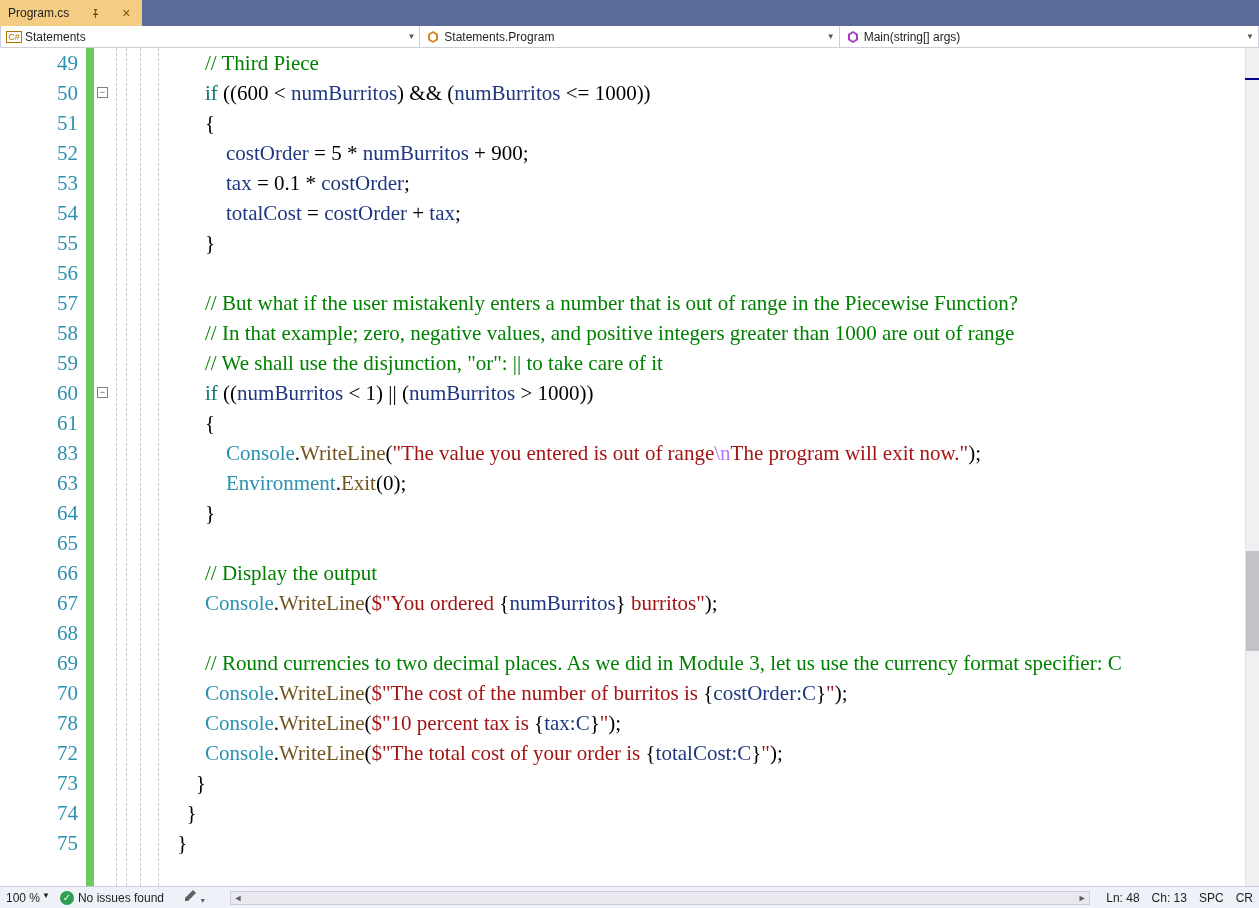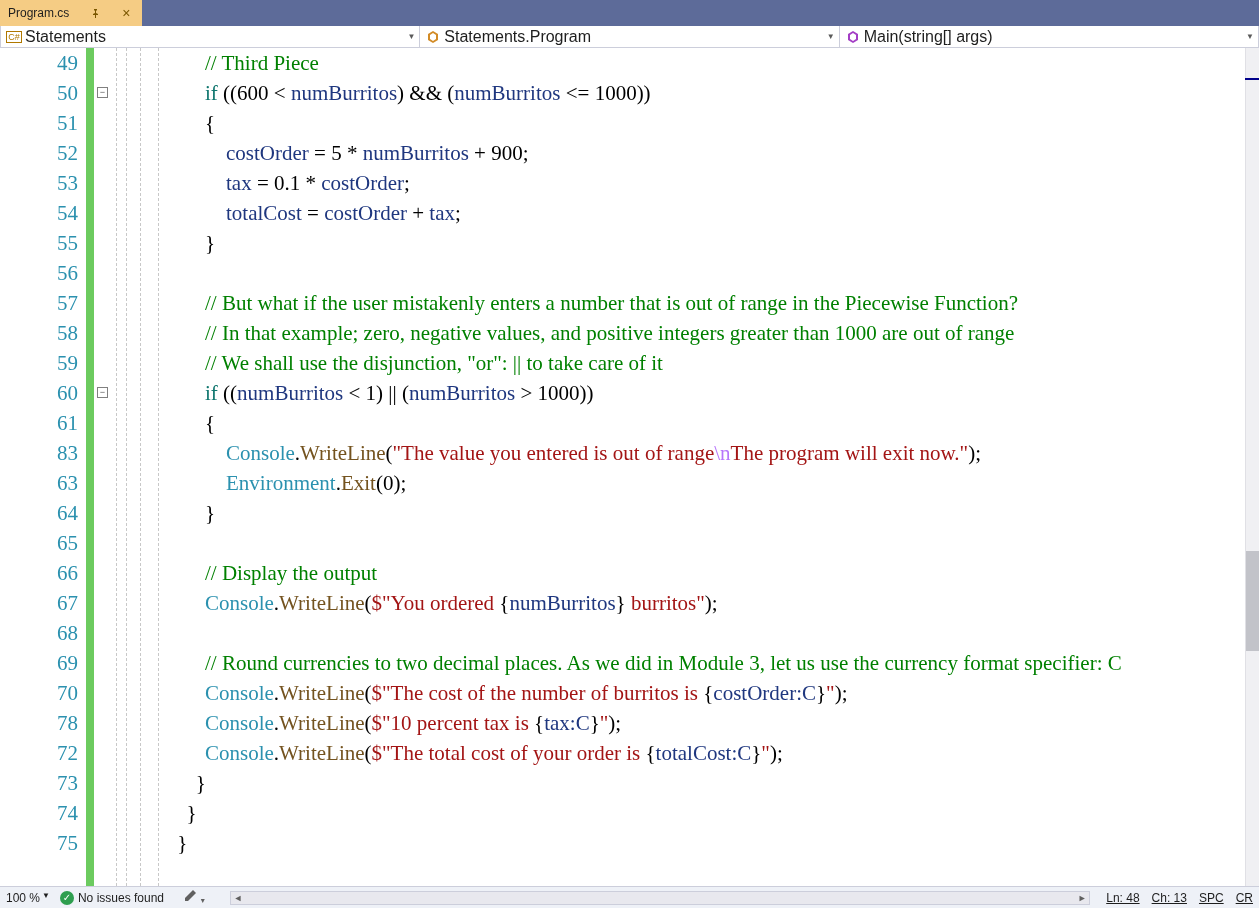--- a/index.html
+++ b/index.html
@@ -9,21 +9,21 @@
 .tab-bar { height: 26px; background: #5d6b99; display: flex; align-items: flex-end; }
 .tab { height: 26px; background: #f5cc84; display: flex; align-items: center; padding: 0 8px; gap: 22px; font-size: 12px; color: #1e1e1e; }
 .tab .pin { width: 9px; height: 9px; display: inline-flex; align-items: center; justify-content: center; }
 .tab .close { width: 12px; height: 12px; font-size: 14px; line-height: 12px; cursor: pointer; color: #7a5600; }
 
 
 .nav-bar { height: 22px; background: #fff; border: 1px solid #cccedb; border-top: none; display: flex; }
 .nav-seg { flex: 1; display: flex; align-items: center; border-right: 1px solid #cccedb; padding: 0 6px; gap: 4px; position: relative; }
 .nav-seg:last-child { border-right: none; }
 .nav-seg .icon { width: 14px; height: 14px; display: inline-flex; align-items: center; justify-content: center; font-size: 11px; }
-.nav-seg .lbl { font-size: 16px; color: #1e1e1e; }
+.nav-seg .lbl { font-size: 12px; color: #1e1e1e; }
 .nav-seg .dd { position: absolute; right: 4px; color: #5a5a5a; font-size: 8px; }
 
 
 .code-area { position: absolute; top: 48px; left: 0; right: 0; bottom: 22px; display: flex; background: #fff; }
 .gutter { width: 86px; background: #fff; text-align: right; padding-right: 8px; }
 .gutter .ln { height: 30px; line-height: 30px; color: #2b91af; font-family: "Times New Roman", Georgia, serif; font-size: 21px; }
 .mod-bar { width: 8px; background: #6ccb5f; }
 .fold-col { width: 20px; position: relative; background: #fff; }
 .fold-mark { position: absolute; left: 3px; width: 11px; height: 11px; border: 1px solid #808080; background: #fff; font-size: 9px; line-height: 9px; text-align: center; color: #555; }
 .guide-col { width: 18px; position: relative; }
@@ -45,21 +45,21 @@
 .txt { color: #1f377f; }
 
 
 .status-bar { position: absolute; bottom: 0; left: 0; right: 0; height: 22px; background: #eef1f7; border-top: 1px solid #cccedb; display: flex; align-items: center; font-size: 12px; color: #1e1e1e; padding: 0 6px; gap: 10px; }
 .sb-zoom { display: flex; align-items: flex-start; gap: 2px; }
 .sb-issues { display: flex; align-items: center; gap: 4px; }
 .sb-check { width: 14px; height: 14px; border-radius: 50%; background: #2e9e4f; color: #fff; font-size: 10px; display: inline-flex; align-items: center; justify-content: center; }
 .sb-scroll { flex: 1; height: 14px; background: #e8e8ee; border: 1px solid #cccedb; position: relative; margin: 0 6px; }
 .sb-scroll .thumb-l { position: absolute; left: 0; top: 0; width: 14px; height: 12px; text-align: center; font-size: 9px; line-height: 12px; color: #606060; }
 .sb-scroll .thumb-r { position: absolute; right: 0; top: 0; width: 14px; height: 12px; text-align: center; font-size: 9px; line-height: 12px; color: #606060; }
-.sb-pos { display: flex; gap: 12px; text-decoration: underline; }
+.sb-pos { display: flex; gap: 12px; }
 
 
 .vscroll { position: absolute; right: 0; top: 48px; bottom: 22px; width: 14px; background: #f0f0f3; border-left: 1px solid #e0e0e5; }
 .vscroll .vthumb { position: absolute; right: 0; left: 0; height: 100px; top: 60%; background: #c2c3c9; }
 .caret-mark { position: absolute; right: 0; width: 14px; height: 2px; background: #00008b; top: 30px; }
 
 .cs-badge { border: 1px solid #b07800; font-size: 9px; padding: 0 1px; color: #b07800; background: #fff; }
 .cls-ico { color: #d28b26; }
 .mth-ico { color: #a33ec5; }
 

